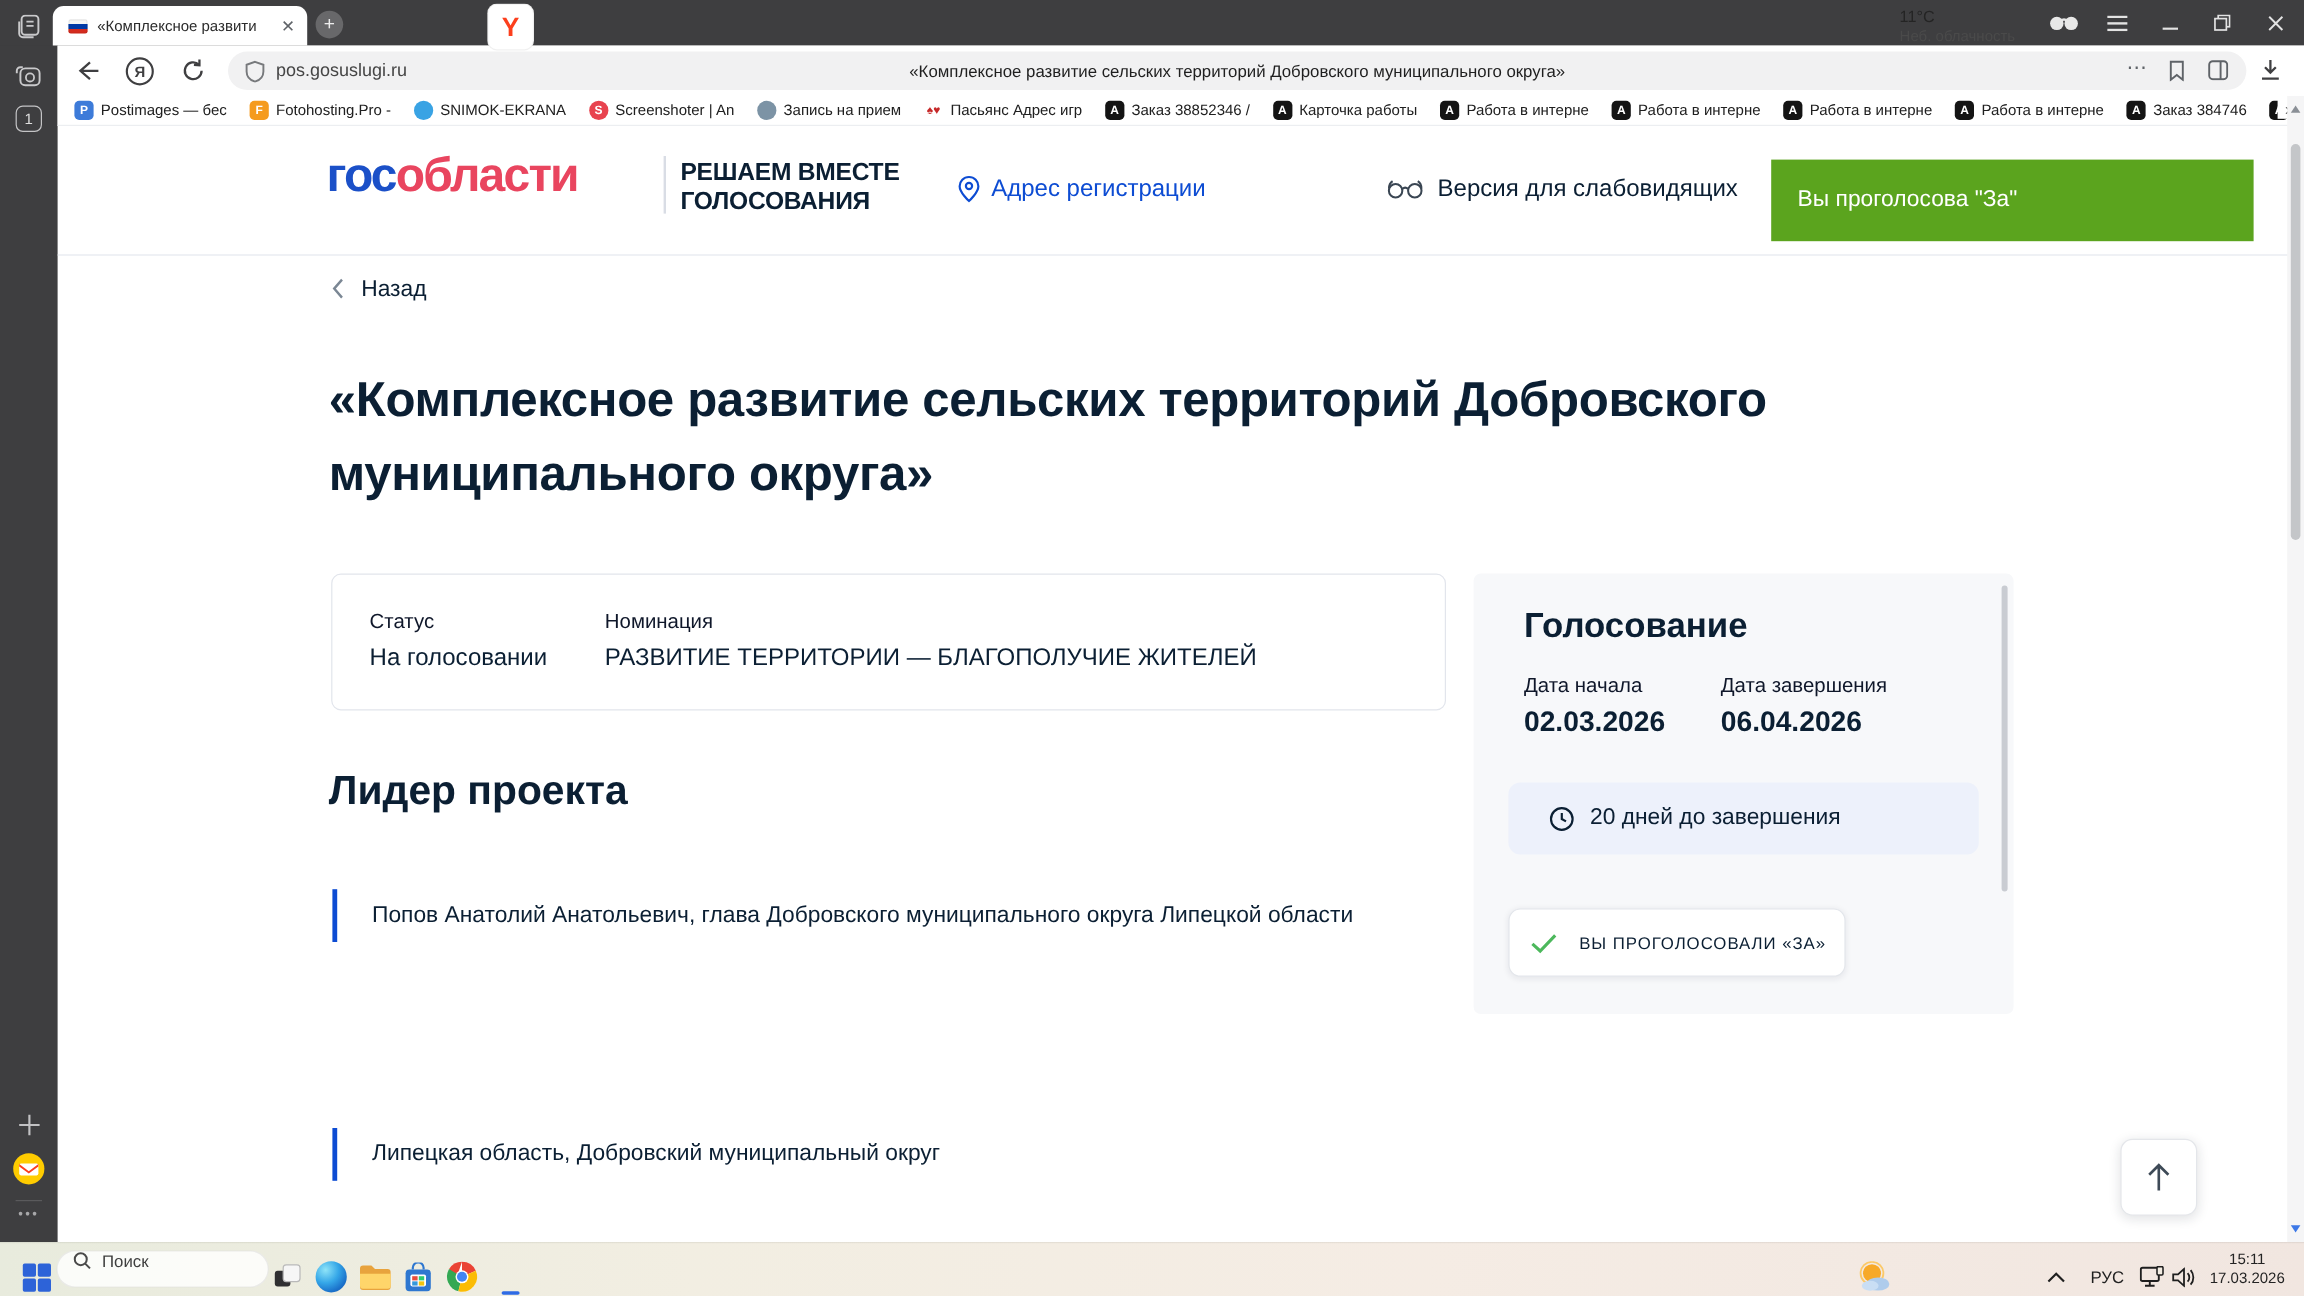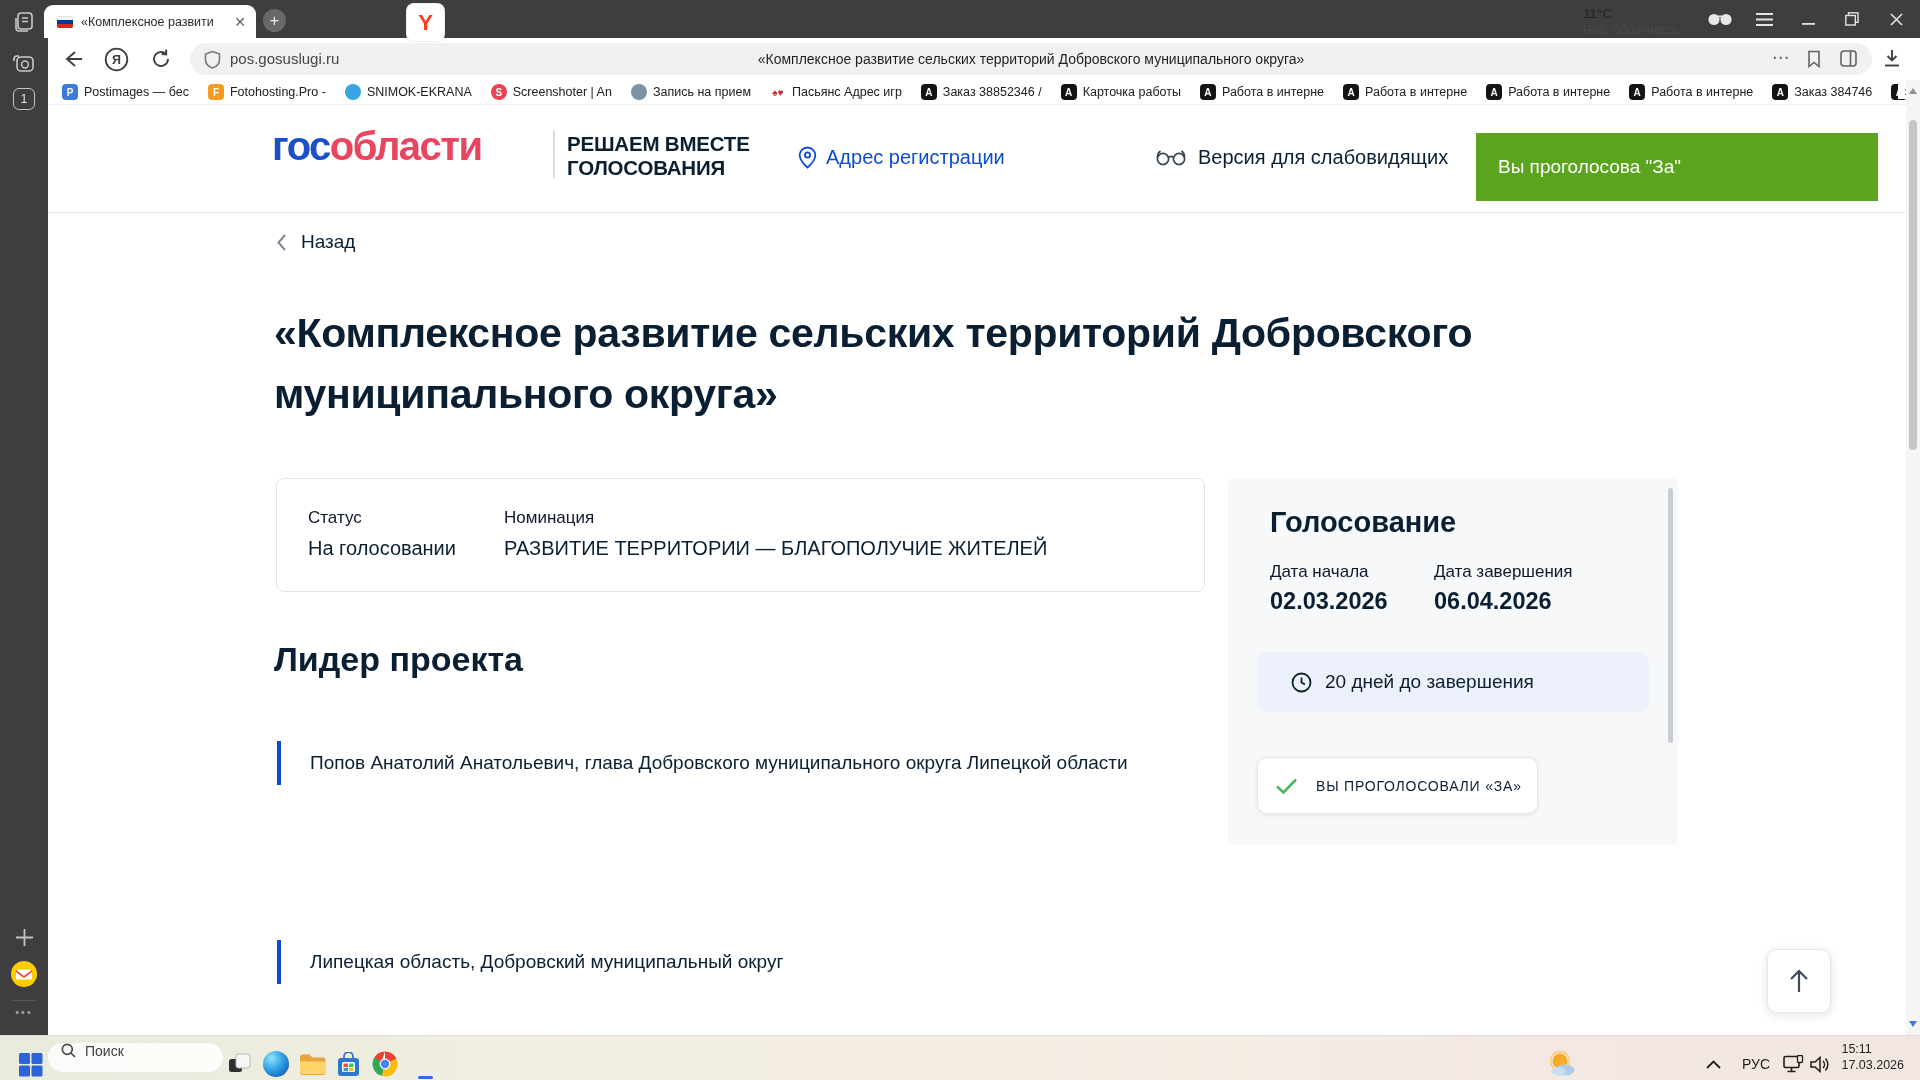--- a/index.html
+++ b/index.html
@@ -38,21 +38,21 @@
   
   .pagehead-border{left:48px;top:212px;width:1872px;height:1px;background:#E4E8EE}
   .logo{left:272px;top:124px;font-size:40px;font-weight:bold;letter-spacing:-1.5px}
   .logo .b{color:#1B50C8}.logo .r{color:#E9455F}
   .logo-div{left:553px;top:130px;width:2px;height:48px;background:#D9DDE5}
   .tagline{left:567px;top:132px;font-size:20.5px;line-height:24px;font-weight:bold;color:#0B1F33;letter-spacing:-.2px}
   .addr{left:798px;top:146px;display:flex;align-items:center;gap:9px;color:#0D4CD3;font-size:20px}
   .access{left:1155px;top:146px;display:flex;align-items:center;gap:11px;color:#0B1F33;font-size:20px}
   .voted-btn{left:1476px;top:133px;width:402px;height:68px;background:#5BA41E;color:#fff;font-size:19px;
              display:flex;align-items:center;padding-left:22px}
-  .backlink{left:276px;top:231px;display:flex;align-items:center;gap:14px;font-size:19px;color:#0B1F33}
+  .backlink{left:276px;top:231px;display:flex;align-items:flex-start;gap:14px;font-size:19px;color:#0B1F33}
   h1.title{left:274px;top:303px;width:1250px;font-size:41px;line-height:61px;font-weight:bold;color:#0B1F33;letter-spacing:-.3px}
   .status-card{left:276px;top:478px;width:929px;height:114px;border:1px solid #E2E5EC;border-radius:8px;background:#fff}
   .lab{font-size:17px;color:#0f172a}
   .val{font-size:20px;color:#0B1F33}
   h2.sec{font-size:34px;font-weight:bold;color:#0B1F33}
   .quote{border-left:4px solid #0D4CD3;padding:11px 0 11px 29px;font-size:19px;color:#0B1F33;white-space:nowrap}
 
   
   .vote-card{left:1228px;top:478px;width:450px;height:367px;background:#F7F8FA;border-radius:6px}
   .vc-head{position:absolute;left:42px;top:28px;font-size:29px;font-weight:bold;color:#0B1F33}
@@ -76,21 +76,21 @@
       background:linear-gradient(90deg,#E8EBDD 0%,#F2EEE2 30%,#F5ECE4 62%,#F1E6E0 100%)}
   .tb-ic{position:absolute;top:0;height:58px;display:flex;align-items:center;justify-content:center}
   .searchbox{position:absolute;left:47px;top:7px;width:177px;height:31px;background:rgba(255,255,255,.82);
       border:1px solid rgba(0,0,0,.07);border-radius:16px;display:flex;align-items:flex-start;gap:9px;padding-left:13px}
   .searchbox span{font-size:14px;color:#3F3F3F}
   .ya-active{position:absolute;left:406px;top:3px;width:39px;height:39px;background:#fff;border-radius:8px;
       border:1px solid rgba(0,0,0,.06);display:flex;align-items:center;justify-content:center;
       color:#FC3F1D;font-size:22px;font-weight:bold}
   .ya-bar{position:absolute;left:418px;top:1076px;width:15px;height:3px;border-radius:2px;background:#2F6BE5}
   .tray-txt{font-size:12.5px;color:#242424;line-height:16px}
-  .clockblk{position:absolute;right:16px;top:6px;text-align:left}
+  .clockblk{position:absolute;right:16px;top:6px;text-align:center}
   .weatherblk{position:absolute;left:1583px;top:6px}
 </style>
 </head>
 <body>
 
 <div id="stage">
 
   <div class="abs side-rail"></div>
   <div class="abs titlebar"></div>
 

